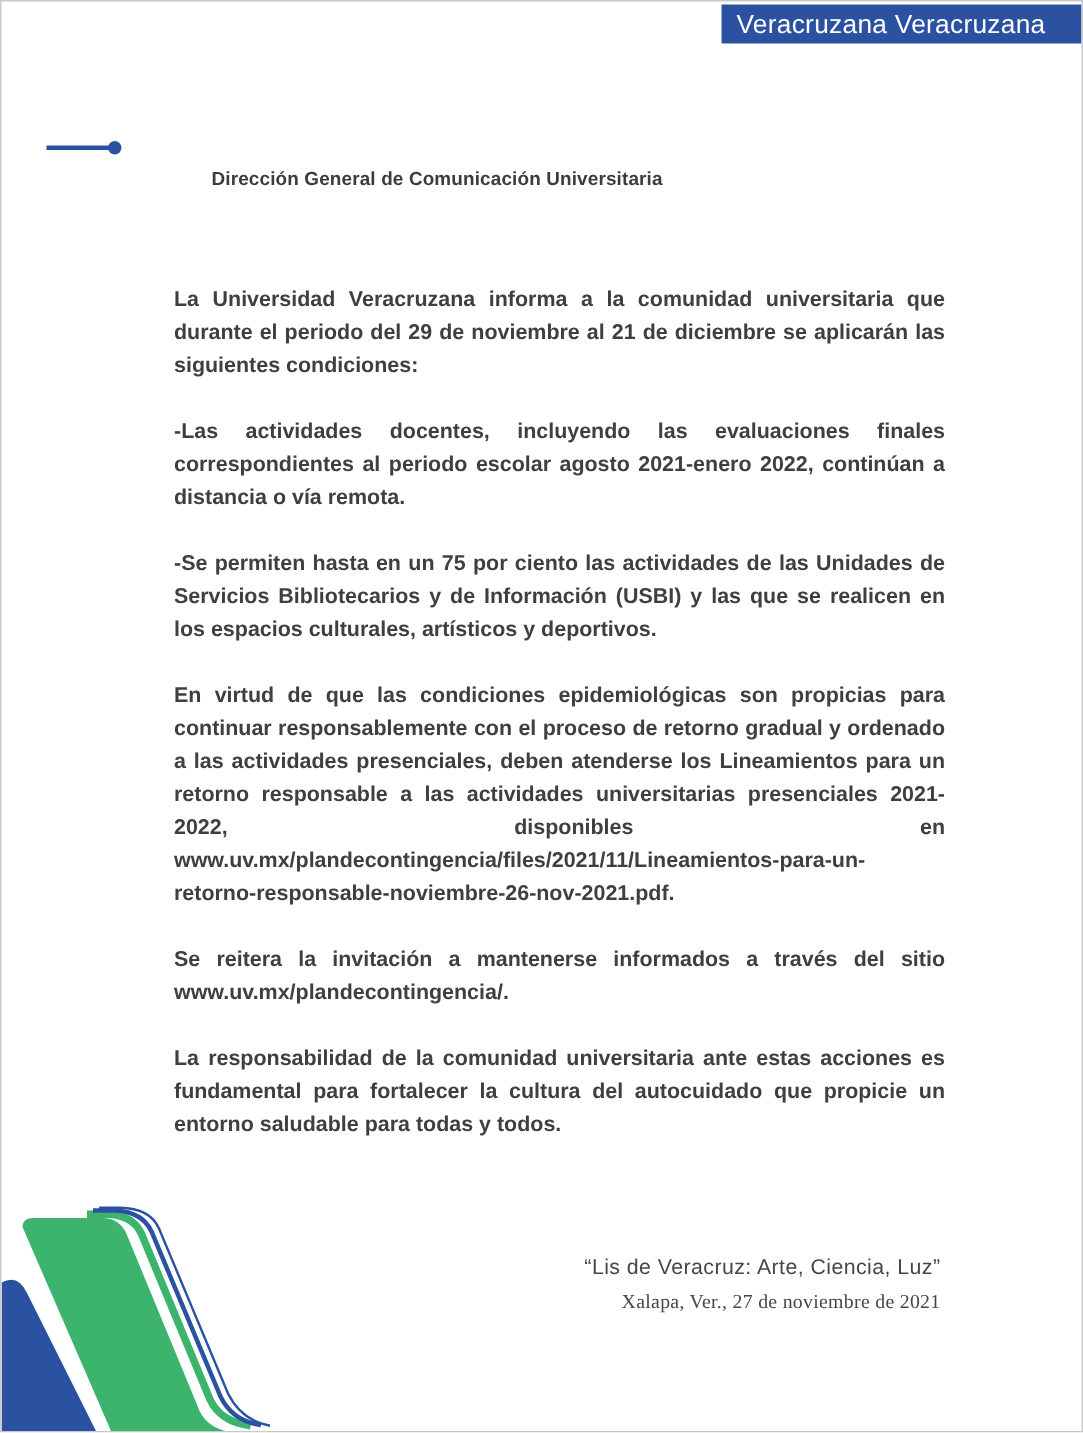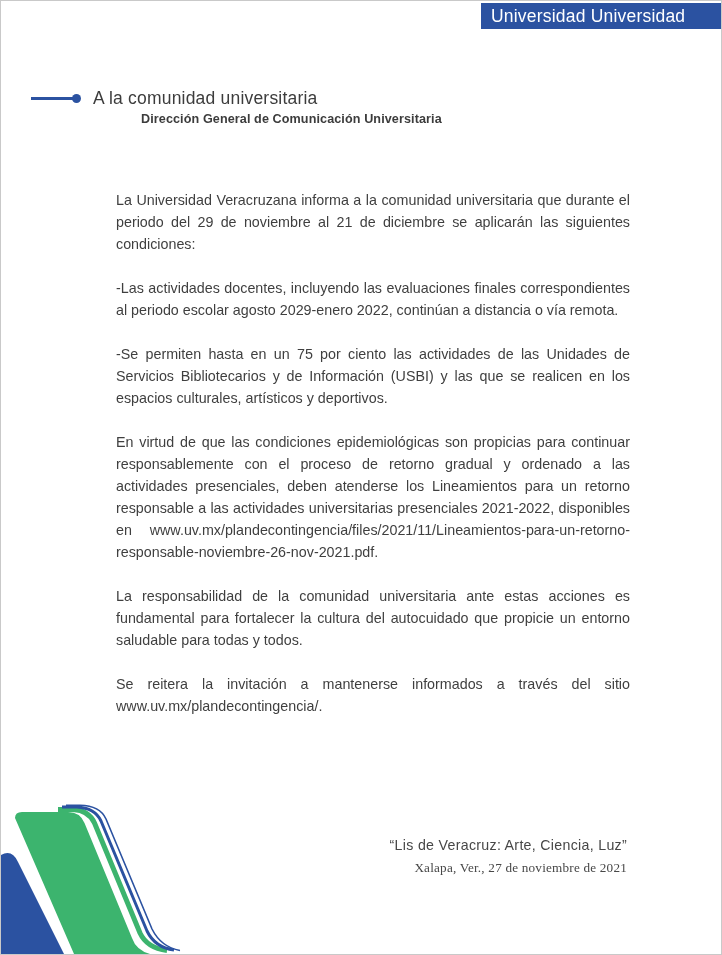--- a/index.html
+++ b/index.html
@@ -83,20 +83,21 @@
     top: 188px;
     width: 514px;
     color: var(--ink);
     font-size: 14.3px;
     line-height: 22px;
     text-align: justify;
   }
   .letter-body p {
     margin: 0 0 22px 0;
     overflow-wrap: break-word;
+    font-weight: bold;
   }
 
   
   .closing {
     position: absolute;
     right: 94px;
     top: 824px;
     text-align: right;
     color: #474747;
   }
@@ -117,35 +118,34 @@
   .stripe-green { fill: none; stroke: var(--green); stroke-width: 5; }
   .stripe-blue { fill: none; stroke: var(--accent); stroke-width: 3; }
   .stripe-blue-thin { fill: none; stroke: var(--accent); stroke-width: 1.6; }
 </style>
 </head>
 <body>
 
 <div class="page">
 
   <div class="banner">
-    <span>Universidad Universidad</span>
+    <span>Veracruzana Veracruzana</span>
   </div>
 
   <div class="accent-line"></div>
   <div class="accent-dot"></div>
-  <div class="page-title">A la comunidad universitaria</div>
   <div class="dept-subtitle">Dirección General de Comunicación Universitaria</div>
 
   <div class="letter-body">
     <p>La Universidad Veracruzana informa a la comunidad universitaria que durante el periodo del 29 de noviembre al 21 de diciembre se aplicarán las siguientes condiciones:</p>
-    <p>-Las actividades docentes, incluyendo las evaluaciones finales correspondientes al periodo escolar agosto 2029-enero 2022, continúan a distancia o vía remota.</p>
+    <p>-Las actividades docentes, incluyendo las evaluaciones finales correspondientes al periodo escolar agosto 2021-enero 2022, continúan a distancia o vía remota.</p>
     <p>-Se permiten hasta en un 75 por ciento las actividades de las Unidades de Servicios Bibliotecarios y de Información (USBI) y las que se realicen en los espacios culturales, artísticos y deportivos.</p>
     <p>En virtud de que las condiciones epidemiológicas son propicias para continuar responsablemente con el proceso de retorno gradual y ordenado a las actividades presenciales, deben atenderse los Lineamientos para un retorno responsable a las actividades universitarias presenciales 2021-2022, disponibles en www.uv.mx/plandecontingencia/files/2021/11/Lineamientos-para-un-retorno-responsable-noviembre-26-nov-2021.pdf.</p>
+    <p>Se reitera la invitación a mantenerse informados a través del sitio www.uv.mx/plandecontingencia/.</p>
     <p>La responsabilidad de la comunidad universitaria ante estas acciones es fundamental para fortalecer la cultura del autocuidado que propicie un entorno saludable para todas y todos.</p>
-    <p>Se reitera la invitación a mantenerse informados a través del sitio www.uv.mx/plandecontingencia/.</p>
   </div>
 
   <div class="closing">
     <div class="motto">“Lis de Veracruz: Arte, Ciencia, Luz”</div>
     <div class="dateline">Xalapa, Ver., 27 de noviembre de 2021</div>
   </div>
 
   <svg class="swoosh" viewBox="0 0 200 150" aria-hidden="true">
     <path class="band-blue" d="M 0 51 Q 11 45 17 58 L 63 150 L 0 150 Z"></path>
     <path class="band-green" d="M 14 14 Q 14 8 21 8 L 67 8 Q 79 8 83.5 19 L 131 134 Q 135 146 149 150 L 73 150 Z"></path>

